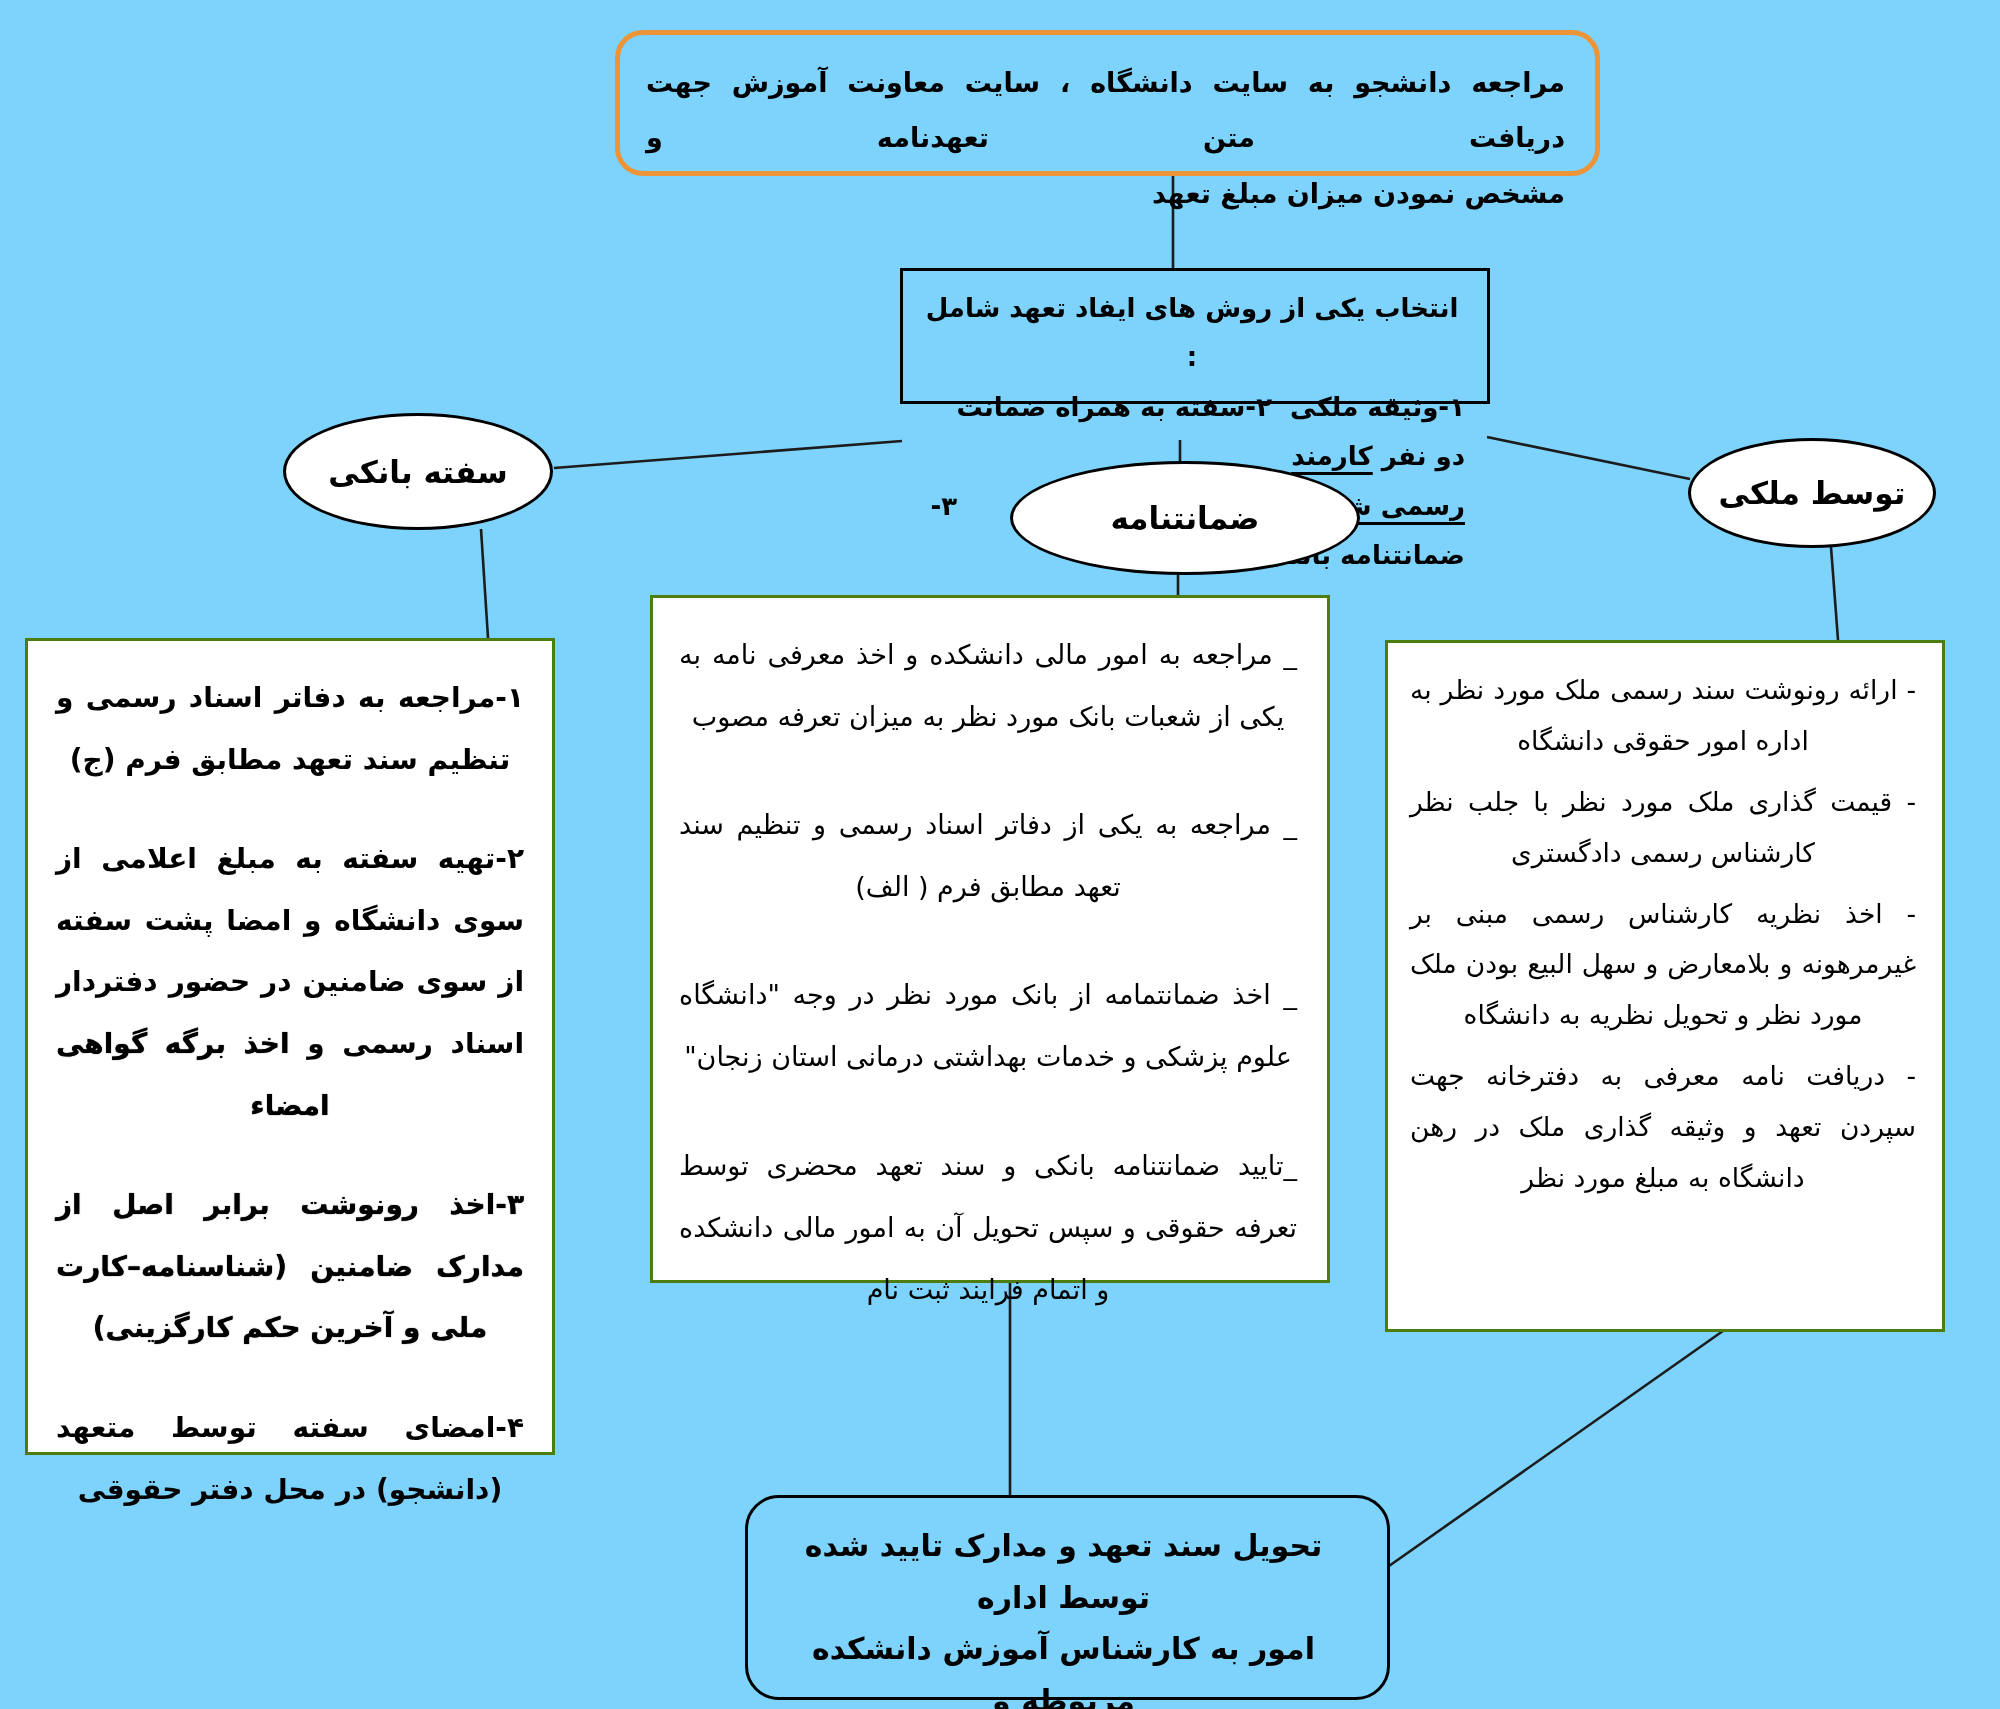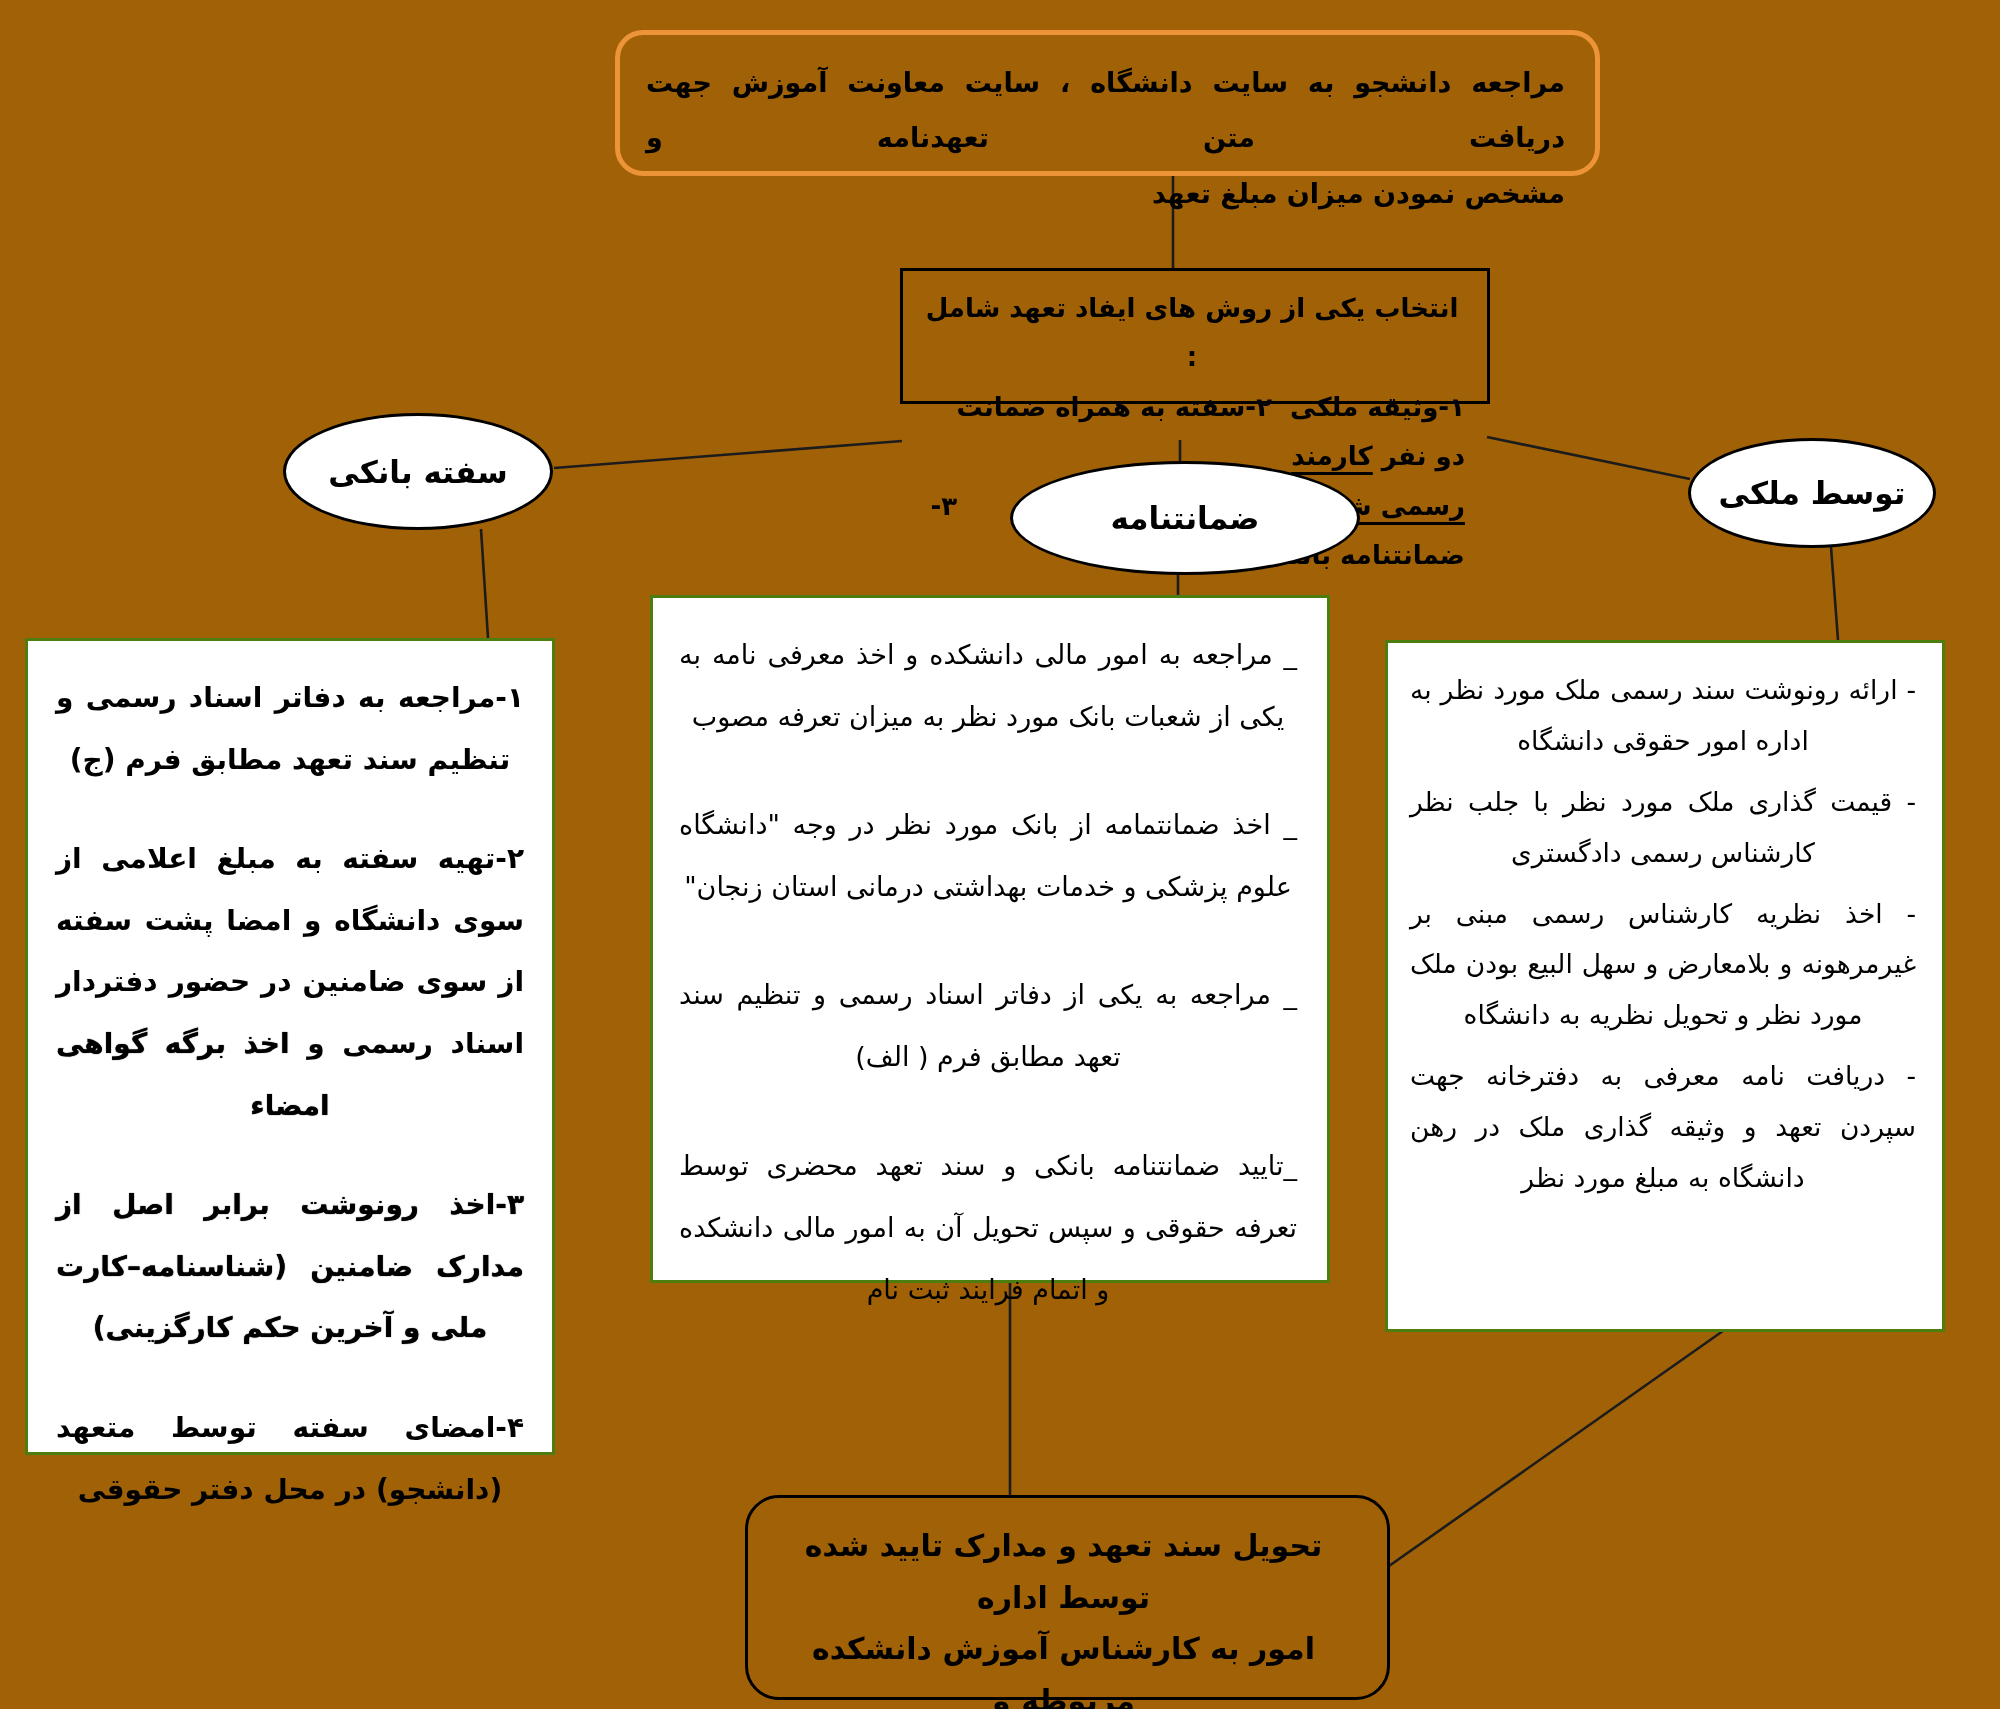--- a/index.html
+++ b/index.html
@@ -1,20 +1,20 @@
 <!DOCTYPE html>
 <html lang="fa"><head>
 <meta charset="utf-8">
 <style>
   html, body { margin: 0; padding: 0; background: #ffffff; }
   .canvas {
     position: relative;
     width: 2000px;
     height: 1709px;
-    background: #a16207;
+    background: #7dd3fc;
     font-family: "DejaVu Sans", sans-serif;
     color: #000;
     overflow: hidden;
   }
   .connectors { position: absolute; left: 0; top: 0; pointer-events: none; }
   .connectors line { stroke: #1c1c1c; stroke-width: 2.6; }
 
   .node { position: absolute; box-sizing: border-box; direction: rtl; }
 
   
@@ -125,22 +125,22 @@
 
   <div class="node detail bank-box">
     <p><span>۱-مراجعه به دفاتر اسناد رسمی و تنظیم سند تعهد مطابق فرم (ج)</span><span class="xbold"></span></p>
     <p><span>۲-تهیه سفته به مبلغ اعلامی از سوی دانشگاه و امضا پشت سفته از سوی ضامنین در حضور دفتردار اسناد رسمی و </span><span class="xbold">اخذ برگه گواهی امضاء</span></p>
     <p><span></span><span class="xbold">۳-اخذ رونوشت برابر اصل از مدارک ضامنین (شناسنامه–کارت ملی و آخرین حکم کارگزینی)</span></p>
     <p><span>۴-امضای سفته توسط متعهد (دانشجو) در محل دفتر حقوقی</span><span class="xbold"></span></p>
   </div>
 
   <div class="node detail guar-box">
     <p>_ مراجعه به امور مالی دانشکده و اخذ معرفی نامه به یکی از شعبات بانک مورد نظر به میزان تعرفه مصوب</p>
+    <p>_ مراجعه به یکی از دفاتر اسناد رسمی و تنظیم سند تعهد مطابق فرم ( الف)</p>
     <p>_ اخذ ضمانتمامه از بانک مورد نظر در وجه "دانشگاه علوم پزشکی و خدمات بهداشتی درمانی استان زنجان"</p>
-    <p>_ مراجعه به یکی از دفاتر اسناد رسمی و تنظیم سند تعهد مطابق فرم ( الف)</p>
     <p>_تایید ضمانتنامه بانکی و سند تعهد محضری توسط تعرفه حقوقی و سپس تحویل آن به امور مالی دانشکده و اتمام فرایند ثبت نام</p>
   </div>
 
   <div class="node detail prop-box">
     <p>- ارائه رونوشت سند رسمی ملک مورد نظر به اداره امور حقوقی دانشگاه</p>
     <p>- قیمت گذاری ملک مورد نظر با جلب نظر کارشناس رسمی دادگستری</p>
     <p>- اخذ نظریه کارشناس رسمی مبنی بر غیرمرهونه و بلامعارض و سهل البیع بودن ملک مورد نظر و تحویل نظریه به دانشگاه</p>
     <p>- دریافت نامه معرفی به دفترخانه جهت سپردن تعهد و وثیقه گذاری ملک در رهن دانشگاه به مبلغ مورد نظر</p>
   </div>
 

